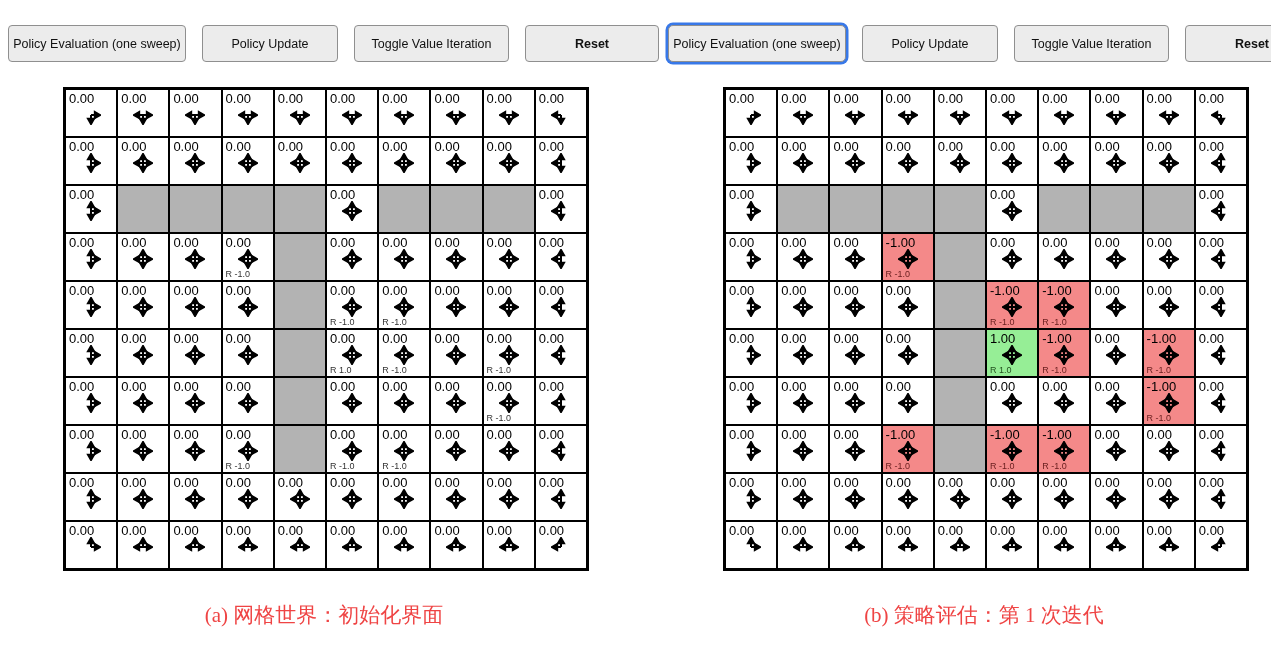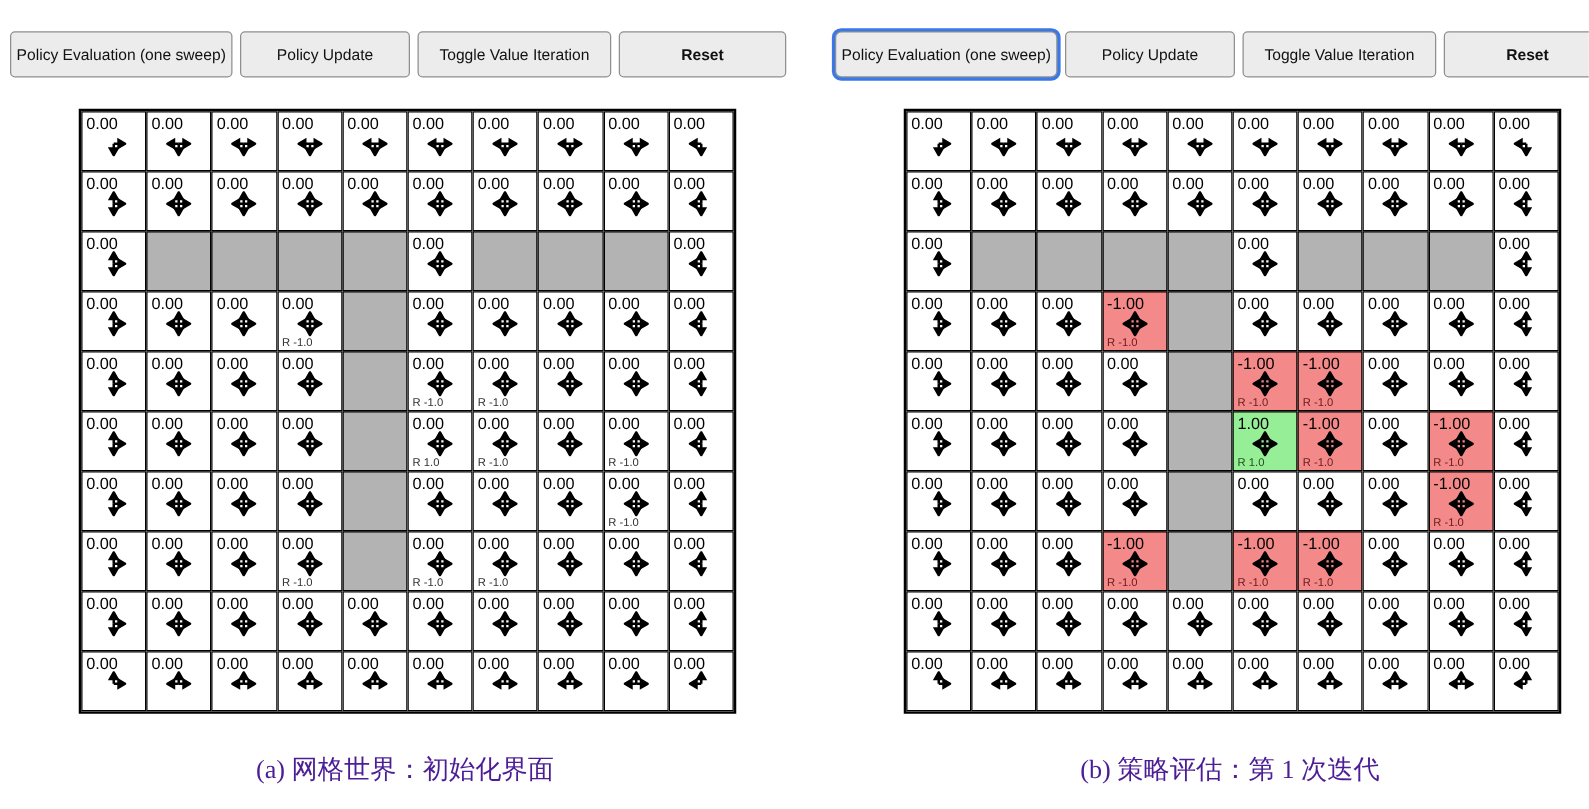--- a/index.html
+++ b/index.html
@@ -1,21 +1,21 @@
 <!DOCTYPE html>
 <html style="--c-wall: #b3b3b3; --c-negative-highlight: #f48989; --c-positive-highlight: #96ee96; --c-active-button-border: #3878e8; --c-button-background: #ececec; --c-grid-border: #000000;"><head>
 <meta charset="utf-8">
 <style>
   html,body { margin:0; padding:0; }
   body {
     width:1271px; height:647px; position:relative; overflow:hidden;
     background:#ffffff;
     font-family:"Liberation Sans", sans-serif;
   }
-  .toolbar { position:absolute; top:25px; display:flex; gap:6px; }
+  .toolbar { position:absolute; top:25px; display:flex; gap:16px; }
   #toolbar-a { left:8px; }
   #toolbar-b { left:668px; }
   .btn {
     height:37px; box-sizing:border-box;
     background:var(--c-button-background,#ececec);
     border:1px solid #8f8f8f; border-radius:4px;
     display:flex; align-items:center; justify-content:center;
     font-size:12.5px; color:#111; cursor:pointer; white-space:nowrap;
   }
   .btn:nth-child(1){ width:178px; }
@@ -37,21 +37,21 @@
   .cell.positive { background:var(--c-positive-highlight,#96ee96); }
   .cell .val { position:absolute; top:2px; left:3px; font-size:13px; line-height:1.1; color:#000; }
   .cell .arrows { position:absolute; top:15px; left:0; width:100%; display:flex; justify-content:center; }
   .cell .arrows svg { display:block; }
   .cell .rlabel { position:absolute; bottom:1px; left:3px; font-size:9px; color:#333;margin-top:15px; }
   .cell.negative .rlabel { color:#6b2020; }
   .cell.positive .rlabel { color:#23511f; }
 
   .caption {
     position:absolute; top:601px; width:522px; text-align:center;
-    font-family:"Liberation Serif", serif; font-size:21px; color:#4c1d95;
+    font-family:"Liberation Serif", serif; font-size:21px; color:#ef4444;
   }
   #caption-a { left:63px; }
   #caption-b { left:723px; }
 </style>
 </head>
 <body>
 
 <div class="toolbar" id="toolbar-a">
   <div class="btn">Policy Evaluation (one sweep)</div>
   <div class="btn">Policy Update</div>

